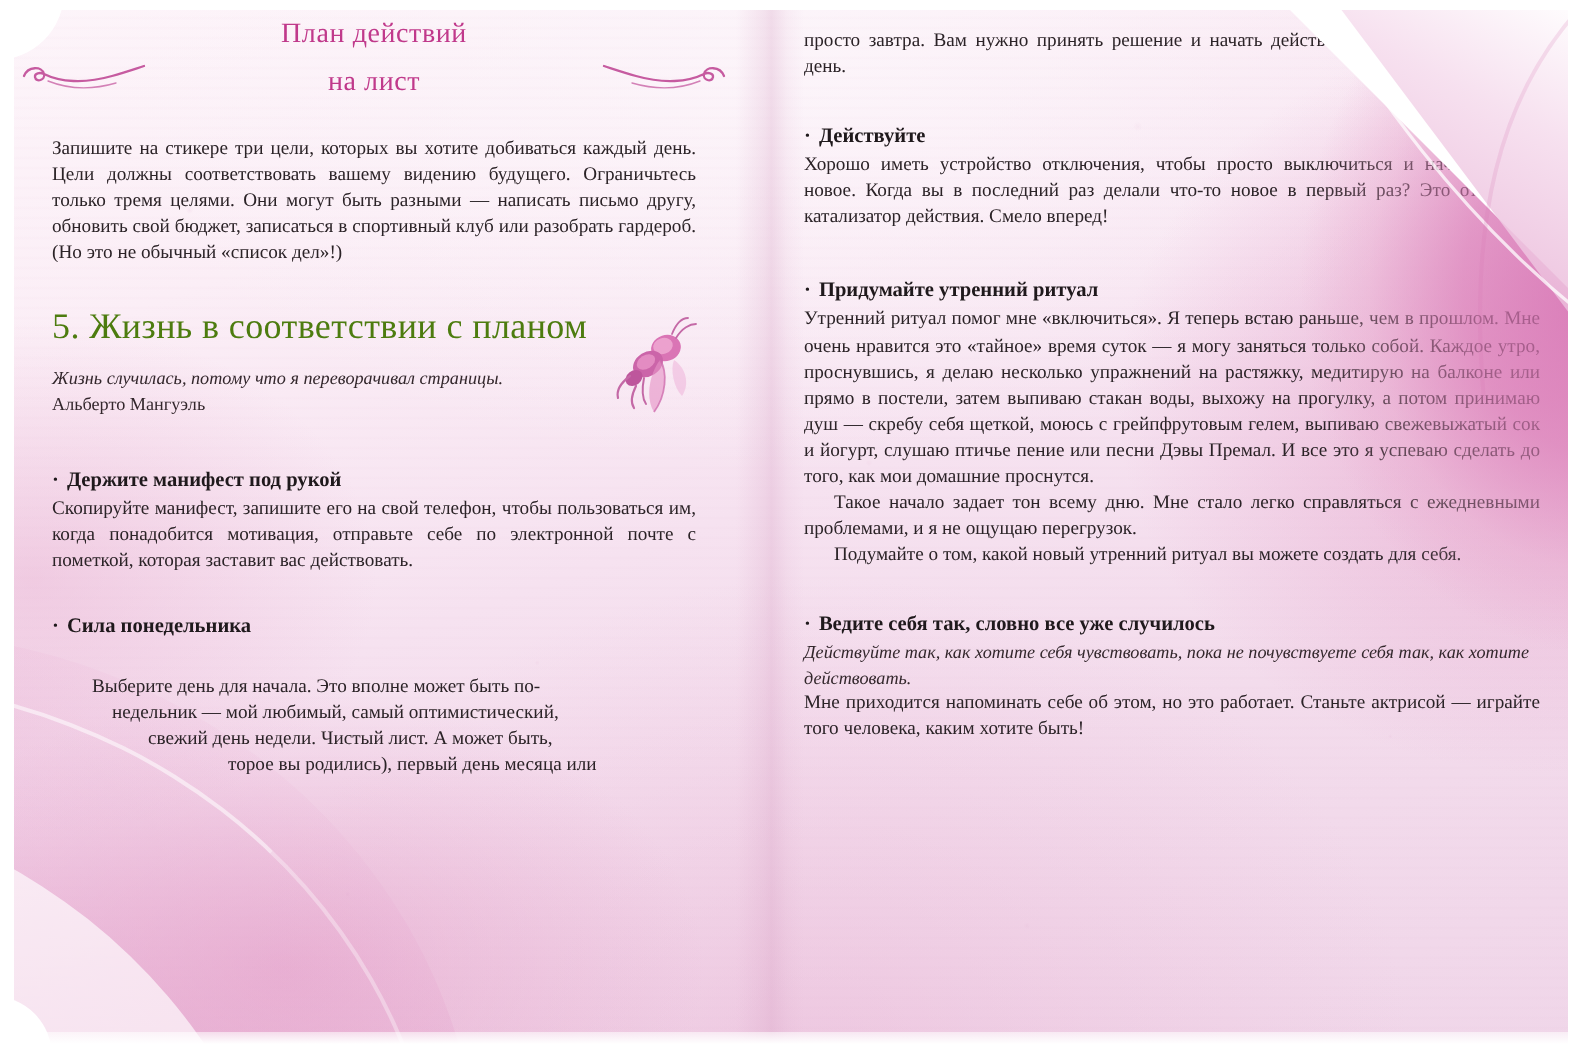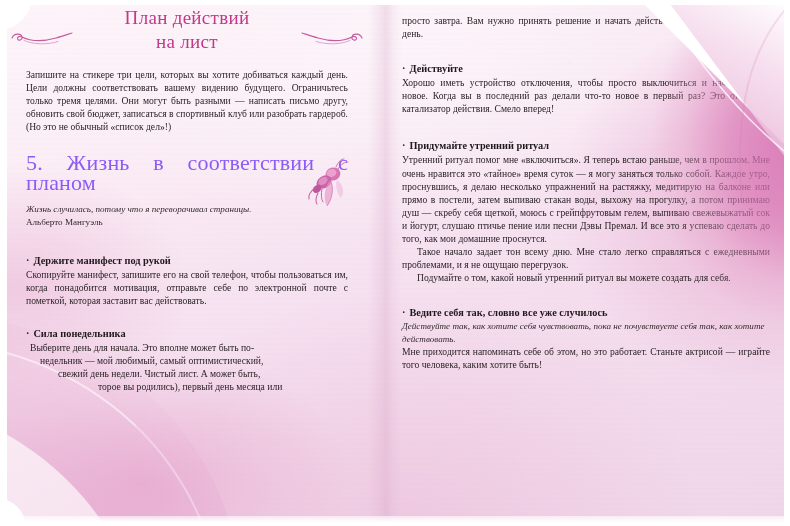--- a/index.html
+++ b/index.html
@@ -166,21 +166,21 @@
   }
   .col-left  { left: 26px; width: 322px; }
   .col-right { left: 402px; width: 368px; }
 
   
   .title-wrap {
     position: relative;
     margin-top: 6px;
     text-align: center;
     color: #c0398b;
-    font-size: 19px;
+    font-size: 14px;
     line-height: 24px;
     letter-spacing: .3px;
   }
   .title-line { display: block; }
   .flourish {
     position: absolute;
     width: 64px; height: 18px;
     top: 23px;
     pointer-events: none;
   }
@@ -195,22 +195,22 @@
   }
   p.body.indent { text-indent: 15px; }
   .sp-14 { height: 14px; }
   .sp-10 { height: 10px; }
   .sp-8  { height: 8px;  }
   .sp-6  { height: 6px;  }
   .sp-4  { height: 4px;  }
 
   
   .section-head {
-    color: #8b5cf6;
-    font-size: 22px;
+    color: #4d7c0f;
+    font-size: 18px;
     line-height: 20px;
     margin: 0;
     letter-spacing: .2px;
     position: relative;
   }
   .bee {
     position: absolute;
     left: 281px; top: 5px;
     width: 44px; height: 56px;
     pointer-events: none;
@@ -235,21 +235,21 @@
     font-weight: bold;
     font-size: 10.3px;
     line-height: 14px;
     color: #1f191c;
     margin: 0;
     text-align: left;
   }
   .bullet-dot { margin-right: 4px; }
 
   
-  .curved-lines { margin: 0; }
+  .curved-lines { margin: 16px; }
   .curved-lines .cl {
     display: block;
     text-align: justify;
     white-space: nowrap;
   }
   .cl-0 { margin-left: 4px;  }
   .cl-1 { margin-left: 14px; }
   .cl-2 { margin-left: 32px; }
   .cl-3 { margin-left: 52px; }
   .cl-4 { margin-left: 72px; }

